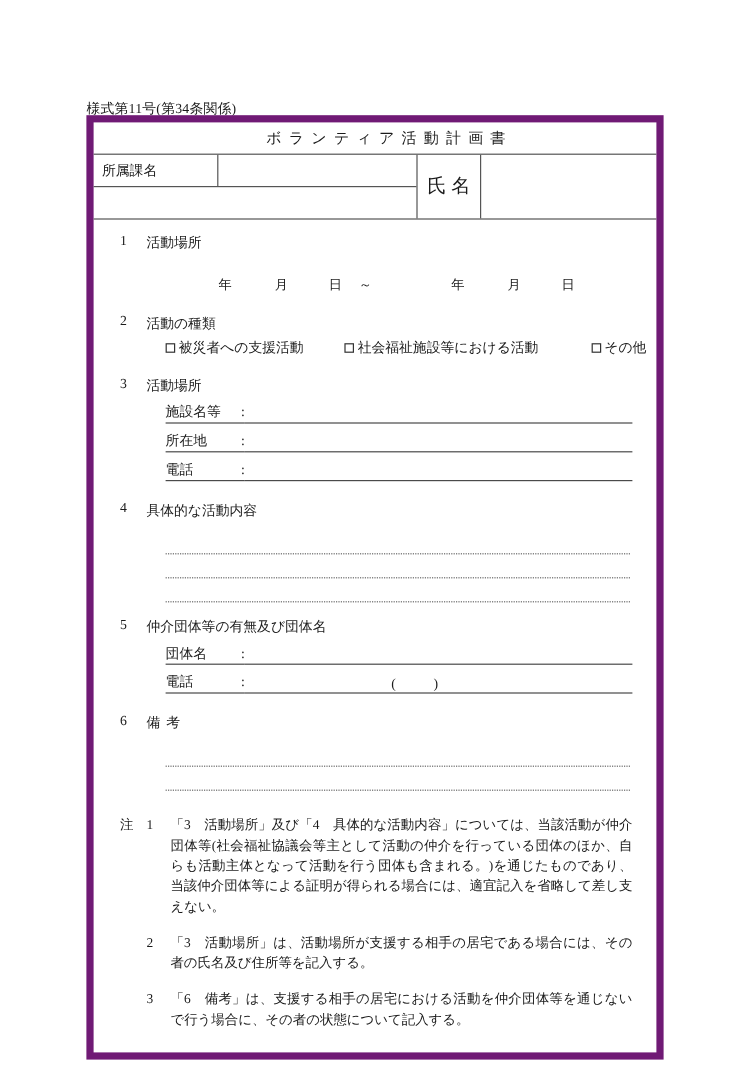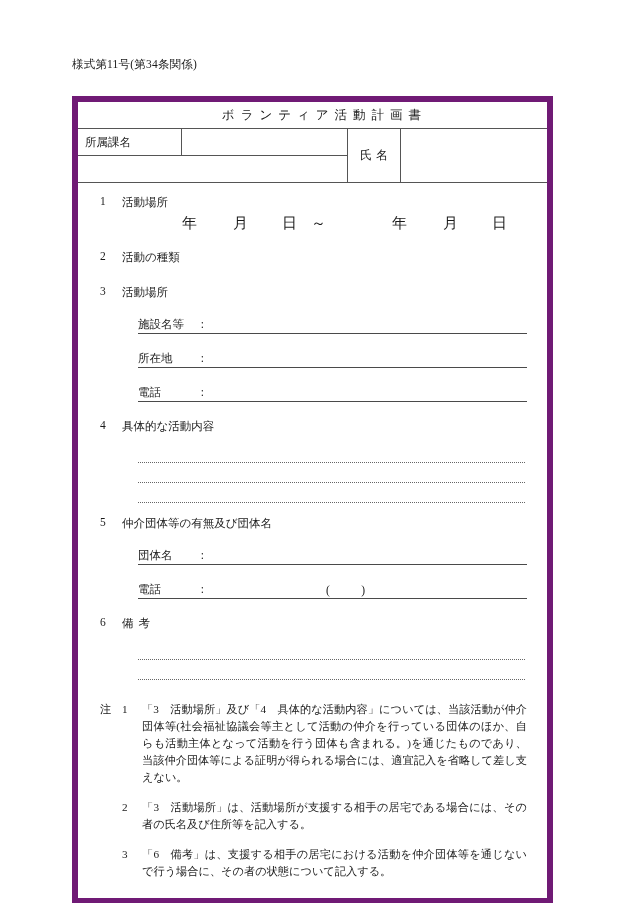--- a/index.html
+++ b/index.html
@@ -19,21 +19,21 @@
   #page {
     position: absolute;
     left: 0; top: 0;
     width: 630px;
     height: 903px;
   }
 
   .form-id {
     position: absolute;
     left: 72px;
-    top: 57px;
+    top: 83px;
     font-size: 11.5px;
     letter-spacing: 0.2px;
     white-space: nowrap;
   }
 
   .form-table {
     position: absolute;
     left: 72px;
     top: 96px;
     width: 481px;
@@ -90,21 +90,21 @@
     flex: 1;
     font-size: 11.5px;
     display: flex;
     align-items: center;
     padding: 0 5px;
   }
   .name-label {
     width: 53px;
     box-sizing: border-box;
     border-right: 1px solid #555;
-    font-size: 12px;
+    font-size: 16px;
     display: flex;
     align-items: center;
     justify-content: center;
     letter-spacing: 4px;
     text-indent: 4px;
     text-align: center;
   }
   .name-value {
     flex: 1;
     font-size: 11.5px;
@@ -126,22 +126,22 @@
     margin-bottom: 3px;
     white-space: nowrap;
   }
   .sec-num {
     width: 22px;
     flex: 0 0 22px;
   }
   .sec-title.spaced { letter-spacing: 5px; }
 
   .date-line {
-    font-size: 15px;
-    margin: 4px 0 0 0;
+    font-size: 11px;
+    margin: 20px 0 0 0;
     padding-left: 82px;
     white-space: nowrap;
   }
   .date-line .gap-s { display: inline-block; width: 36px; }
   .date-line .gap-m { display: inline-block; width: 34px; }
   .date-line .gap-tilde { display: inline-block; width: 14px; }
   .date-line .gap-big { display: inline-block; width: 66px; }
 
   .check-line {
     font-size: 11.5px;
@@ -159,21 +159,21 @@
     box-sizing: border-box;
   }
   .chk-item { display: inline-block; }
   .chk-gap1 { display: inline-block; width: 34px; }
   .chk-gap2 { display: inline-block; width: 44px; }
 
   .field-line {
     display: flex;
     align-items: flex-end;
     padding-left: 38px;
-    margin-top: 17px;
+    margin-top: 7px;
     font-size: 11.5px;
     font-family: Liberation Serif, serif;
   }
   .field-label {
     width: 66px;
     flex: 0 0 66px;
     border-bottom: 1px solid #4a4a4a;
     padding-bottom: 1px;
     display: flex;
     align-items: baseline;
@@ -276,20 +276,23 @@
         </div>
       </div>
 
       <div class="sec-gap"></div>
 
       <div class="section">
         <div class="sec-head">
           <span class="sec-num">2</span>
           <span class="sec-title">活動の種類</span>
         </div>
+        <div class="check-line">
+          <span class="chk-item"><span class="cbox"></span><span>被災者への支援活動</span></span><span class="chk-gap1"></span><span class="chk-item"><span class="cbox"></span><span>社会福祉施設等における活動</span></span><span class="chk-gap2"></span><span class="chk-item"><span class="cbox"></span><span>その他</span></span>
+        </div>
       </div>
 
       <div class="sec-gap"></div>
 
       <div class="section">
         <div class="sec-head">
           <span class="sec-num">3</span>
           <span class="sec-title">活動場所</span>
         </div>
 

